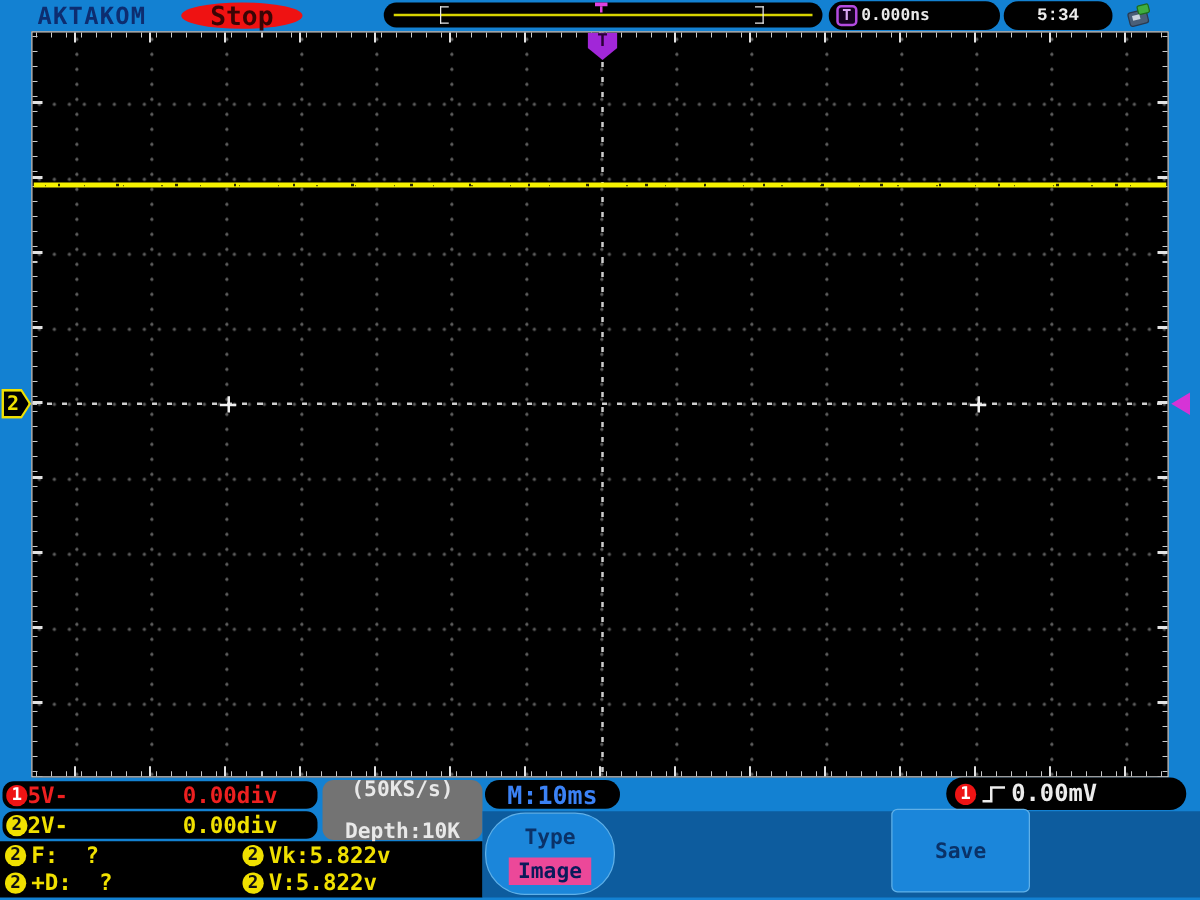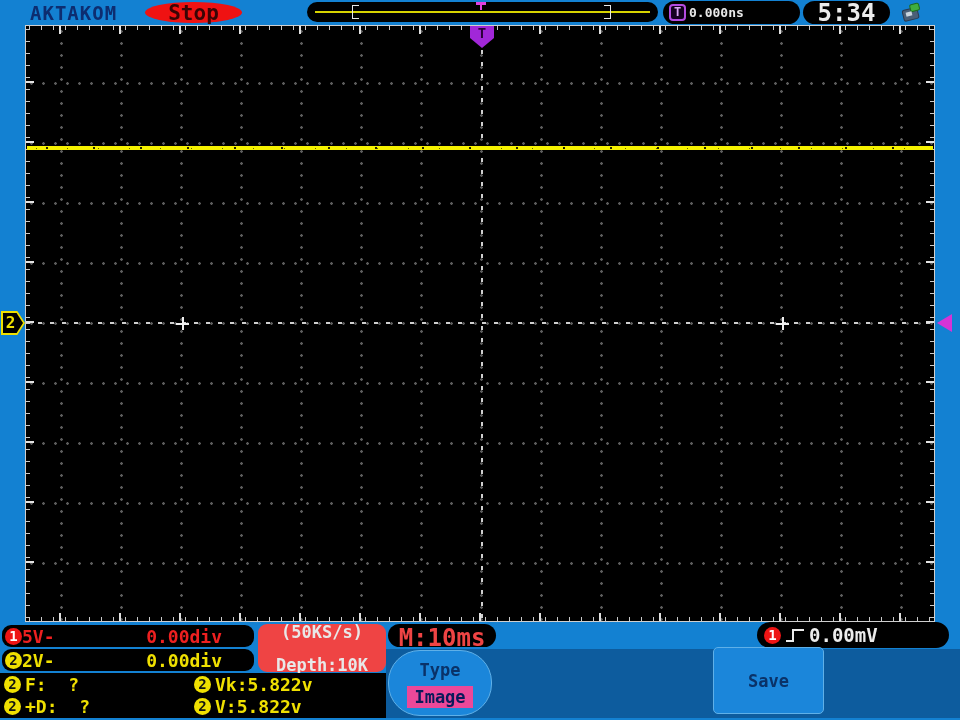--- a/index.html
+++ b/index.html
@@ -25,22 +25,22 @@
   .hpos-bracket.r { left:297px; border-left:none; }
   .hpos-t { position:absolute; left:169px; top:0; width:10px; height:8px; }
   .hpos-t::before { content:""; position:absolute; left:0; top:0; width:10px; height:3px; background:#e040e0; }
   .hpos-t::after  { content:""; position:absolute; left:4px; top:3px; width:2px; height:5px; background:#e040e0; }
   .trig-pill { position:absolute; left:663px; top:1px; width:137px; height:23px;
     background:#000; border-radius:12px; display:flex; align-items:center; padding-left:6px; }
   .t-badge { width:17px; height:17px; border:2px solid #b44be0; border-radius:4px;
     background:#15011f; color:#d9a6f2; font-size:12px; line-height:13px; text-align:center; }
   .trig-pill .val { color:#e8e8e8; font-size:13px; margin-left:3px; }
   .clock-pill { position:absolute; left:803px; top:1px; width:87px; height:23px;
-    background:#000; border-radius:12px; color:#ececec; font-size:24px;
-    display:flex; align-items:center; justify-content:center; }
+    background:#000; border-radius:12px; color:#ececec; font-size:14px;
+    display:flex; align-items:center; justify-content:center;font-family:Liberation Mono, monospace; }
   .usb-icon { position:absolute; left:899px; top:2px; width:26px; height:21px; }
 
   
   .graticule { position:absolute; left:25px; top:25px; width:910px; height:597px;
     background:#000; border:1px solid #cfcfcf; }
   .grid-dots { position:absolute; inset:0;
     background-image:
       radial-gradient(circle at 1.5px 1.5px, #5d5d5d 1px, transparent 1.6px),
       radial-gradient(circle at 1.5px 1.5px, #5d5d5d 1px, transparent 1.6px);
     background-size:60px 12px, 12px 60px;
@@ -94,29 +94,29 @@
   .ch-row { position:absolute; left:2px; width:252px; height:22px; background:#000;
     border-radius:9px; display:flex; align-items:center; padding:0 10px 0 3px; font-size:18px; }
   .ch-row.r1 { top:625px; color:#ee2020; }
   .ch-row.r2 { top:649px; color:#f0e000; }
   .ch-row .pos { margin-left:auto; margin-right:22px; }
   .badge { width:17px; height:17px; border-radius:50%; font-size:14px; line-height:17px;
     text-align:center; flex:0 0 17px; }
   .badge.c1 { background:#ee1414; color:#fff; }
   .badge.c2 { background:#f0e000; color:#111; }
   .acq-box { position:absolute; left:258px; top:624px; width:128px; height:48px;
-    background:#ef4444; border-radius:9px; color:#e8e8e8; font-size:17px;
+    background:#737373; border-radius:9px; color:#e8e8e8; font-size:17px;
     display:flex; flex-direction:column; align-items:center; justify-content:center; gap:13px; }
   .meas-box { position:absolute; left:0; top:673px; width:386px; height:45px; background:#000;
     display:grid; grid-template-columns:190px 196px; grid-template-rows:22px 22px;
     align-items:center; color:#f0e000; font-size:18px; }
   .meas-cell { display:flex; align-items:center; gap:4px; padding-left:4px; white-space:pre; }
   .menu-strip { position:absolute; left:386px; top:649px; width:574px; height:69px; background:#0d5c9e; }
   .mtime-pill { position:absolute; left:388px; top:624px; width:108px; height:23px;
-    background:#000; border-radius:12px; color:#ef4444; font-size:24px;
+    background:#000; border-radius:12px; color:#3b82f6; font-size:20px;
     display:flex; justify-content:center; }
   .tlevel-pill { position:absolute; left:757px; top:622px; width:192px; height:26px;
     background:#000; border-radius:13px; color:#ececec; font-size:19px;
     display:flex; align-items:center; gap:4px; padding-left:7px; }
   .edge-icon { width:20px; height:16px; }
   .soft-btn { position:absolute; background:#1b86da; border:1px solid #5fb0e8;
     border-radius:5px; color:#0a3268; font-size:17px; text-align:center; cursor:pointer; }
   .btn-type { left:388px; top:650px; width:104px; height:66px; padding-top:9px;border-radius:32px; }
   .type-value { display:inline-block; margin-top:6px; background:#ec4899; color:#0a1a5a;
     padding:0 7px; line-height:22px; }

